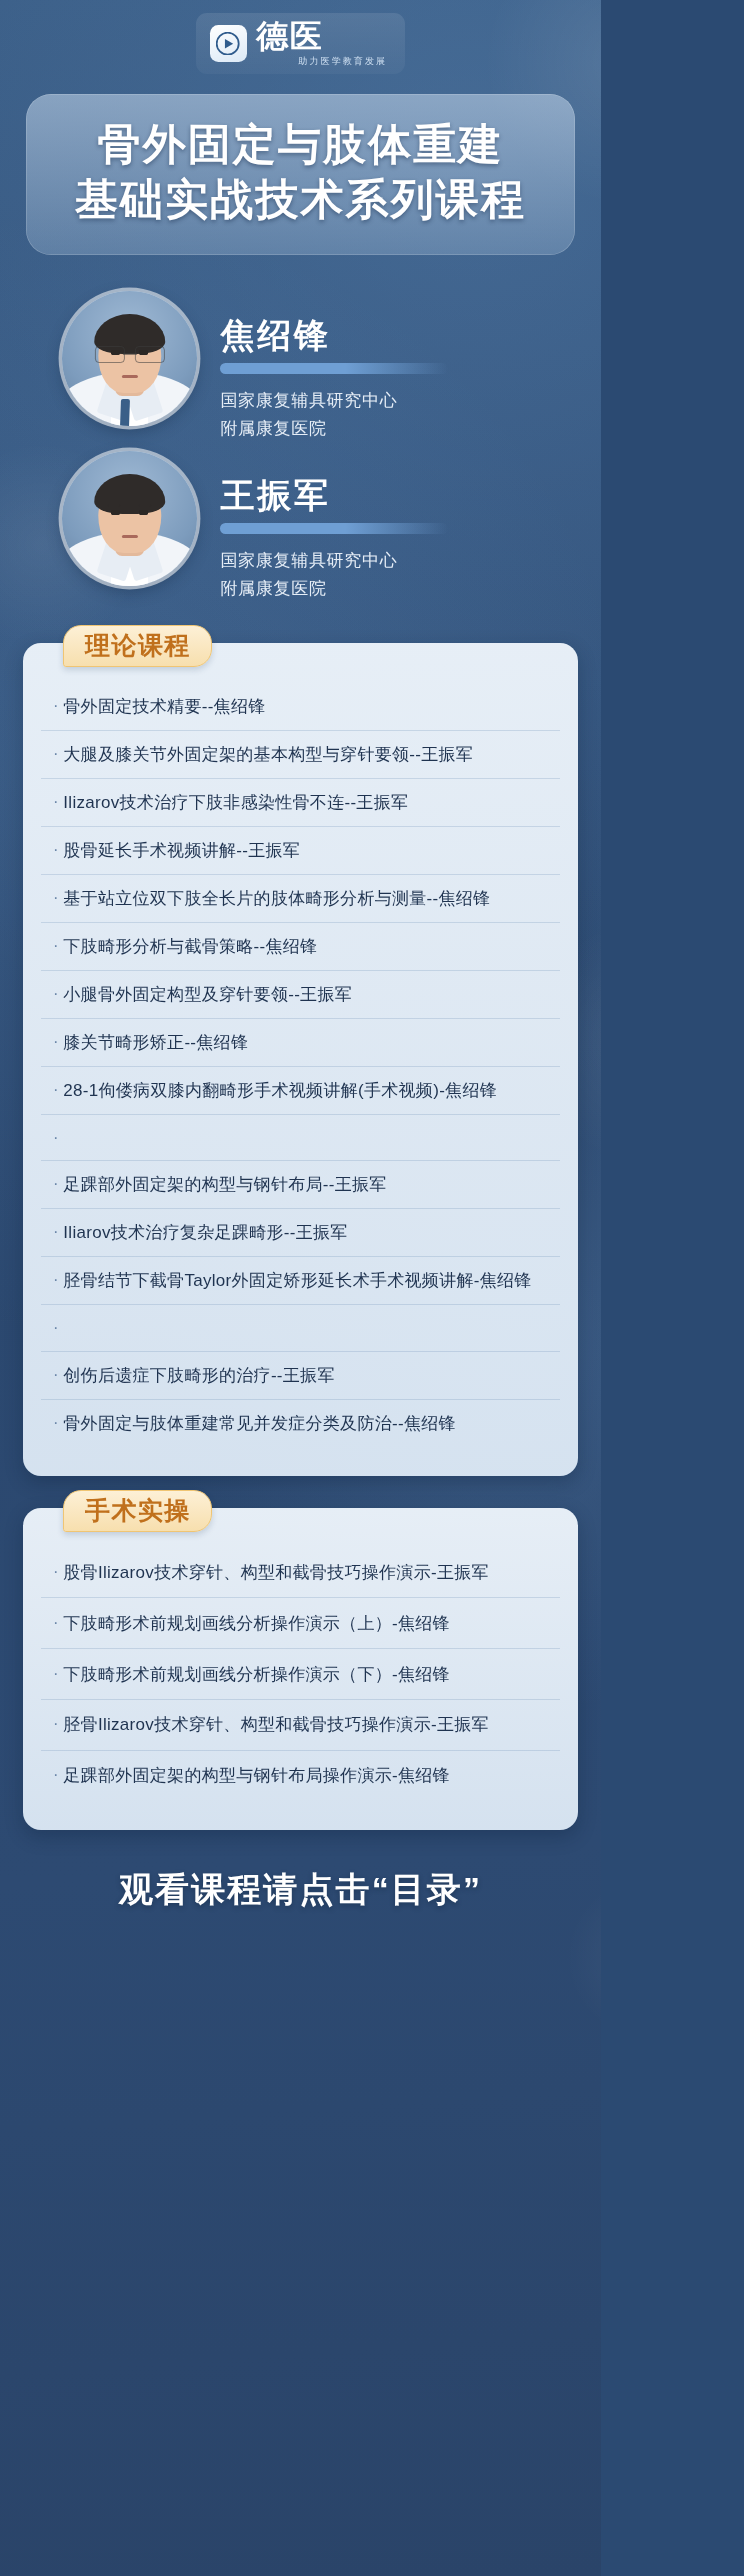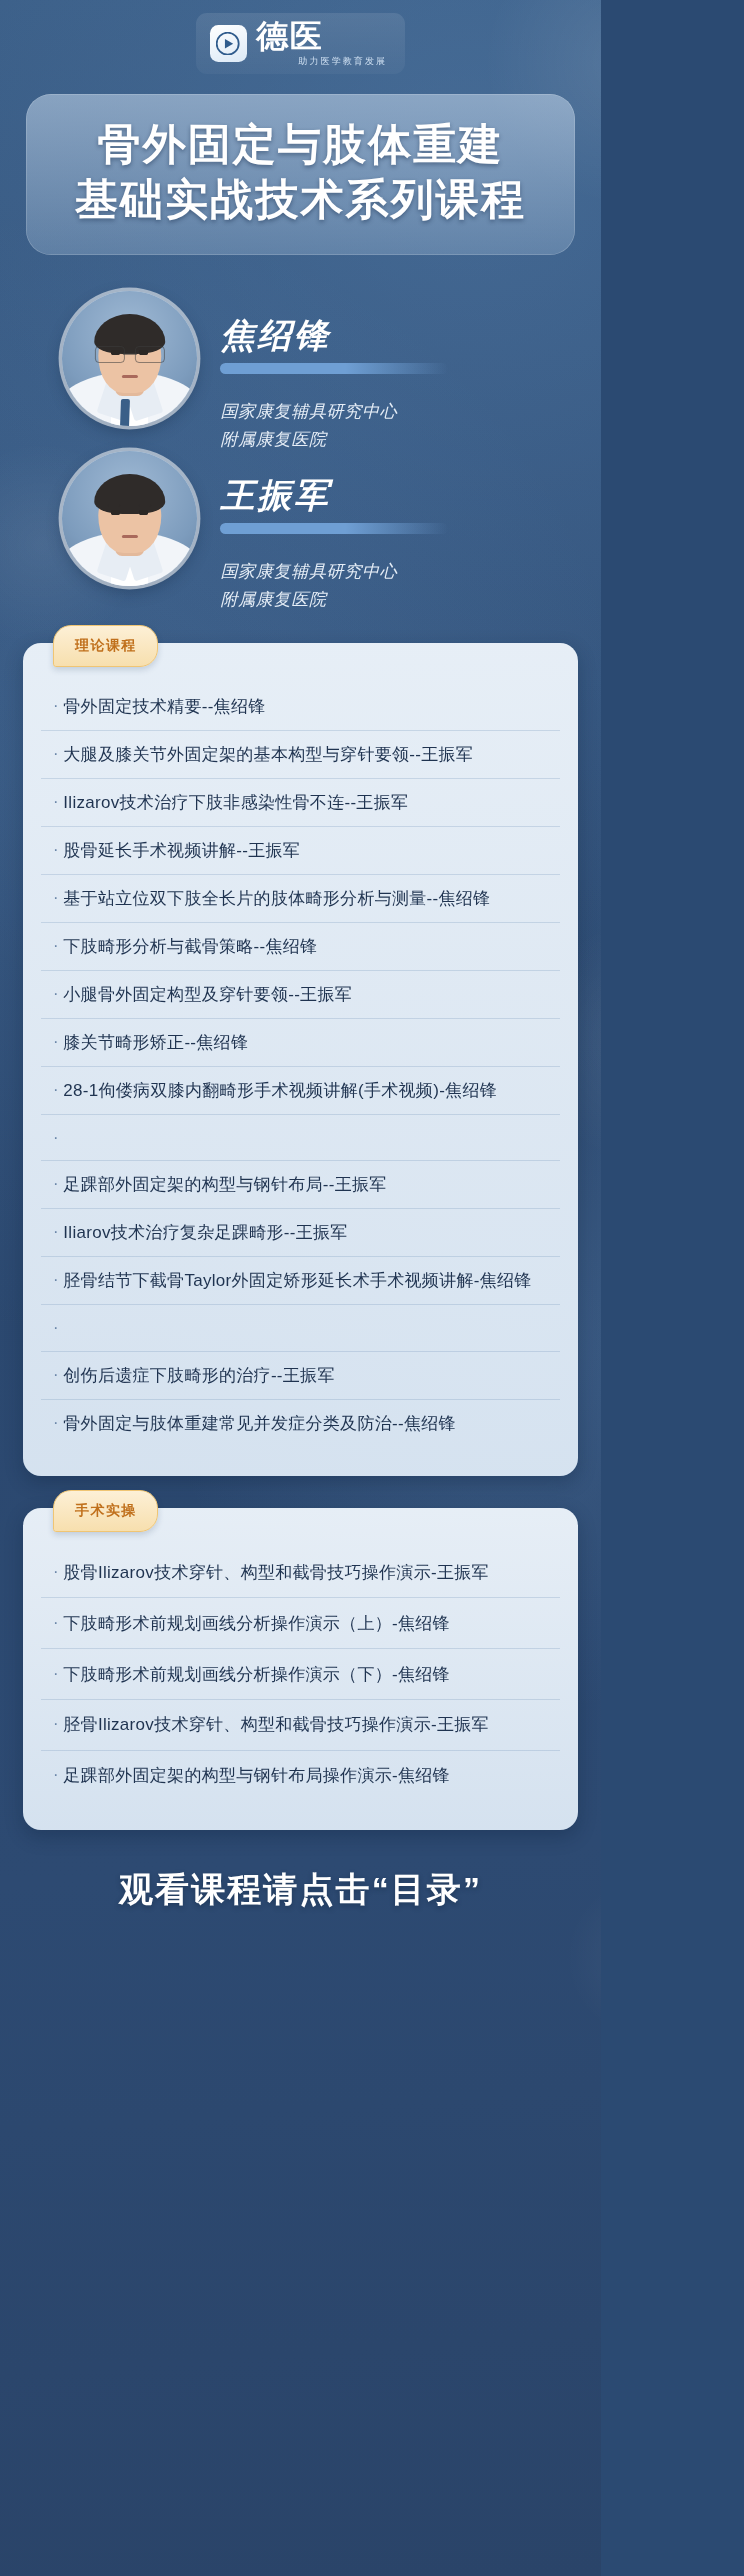--- a/index.html
+++ b/index.html
@@ -98,54 +98,54 @@
   .av-eyeL,.av-eyeR{position:absolute;top:44%;width:7%;height:3.4%;background:#2b2724;border-radius:1.4px;}
   .av-eyeL{left:36%}.av-eyeR{right:36%}
   .av-browL,.av-browR{position:absolute;top:39%;width:9%;height:2.4%;background:#2f2b29;border-radius:1.4px;}
   .av-browL{left:34%}.av-browR{right:34%}
   .av-mouth{position:absolute;top:62%;left:50%;width:12%;height:2.6%;background:#a9695b;border-radius:2.1px;transform:translateX(-50%);}
   .av-glasses{position:absolute;top:41%;left:50%;width:52%;height:11%;transform:translateX(-50%);}
   .av-glasses i{position:absolute;top:0;width:40%;height:100%;border:1.4px solid rgba(60,60,60,0.55);border-radius:4.1px;}
   .av-glasses i.l{left:0}.av-glasses i.r{right:0}
   .av-glasses b{position:absolute;top:48%;left:40%;width:20%;height:1.4px;background:rgba(60,60,60,0.55)}
 
-  .sp-info{padding-left:23.4px;padding-top:25px;font-style:italic;}
+  .sp-info{padding-left:23.4px;padding-top:25px;}
   .sp-name{
     position:relative;
     display:inline-block;
     font-size:34px;line-height:39px;font-weight:bold;color:#ffffff;
     letter-spacing:2.8px;
     padding-bottom:4.1px;
   }
   .sp-underline{
     width:228px;height:11px;border-radius:5.5px;margin-top:4.1px;
     background:linear-gradient(90deg,#6f9fd4 0%,#6f9fd4 55%,rgba(111,159,212,0) 100%);
   }
   .sp-org{
-    margin-top:24px;
+    margin-top:13px;
     font-size:17px;line-height:27.6px;color:#e6eef7;letter-spacing:0.7px;
   }
 
   
   .section{
     position:relative;
     margin:32px 23.4px 0 23.4px;
     padding:40px 18px 29px 18px;
     border-radius:18px;
     background:linear-gradient(180deg,rgba(236,243,250,0.97),rgba(222,234,246,0.95));
     box-shadow:0 6.9px 18px rgba(12,30,55,0.28);
   }
   .section-tag{
-    position:absolute;top:-18px;left:30px;
+    position:absolute;top:-18px;left:40px;
     padding:8.3px 20.7px;
     border-radius:18px 18px 18px 2.8px;
     background:linear-gradient(180deg,#fdf0d6,#f7dfae);
     border:1.4px solid #f0c573;
     color:#c0701c;
-    font-size:14px;line-height:23.4px;font-weight:bold;letter-spacing:1.4px;
+    font-size:25px;line-height:23.4px;font-weight:bold;letter-spacing:1.4px;
     box-shadow:0 2.8px 6.9px rgba(30,55,90,0.18);
   }
   ul.course-list{list-style:none;margin:0;padding:0;}
   ul.course-list li{
     display:flex;align-items:flex-start;
     padding:11px 4.1px 11px 6.9px;
     border-bottom:0.7px solid rgba(120,150,185,0.28);
   }
   ul.course-list li:last-child{border-bottom:none;}
   .bullet{

